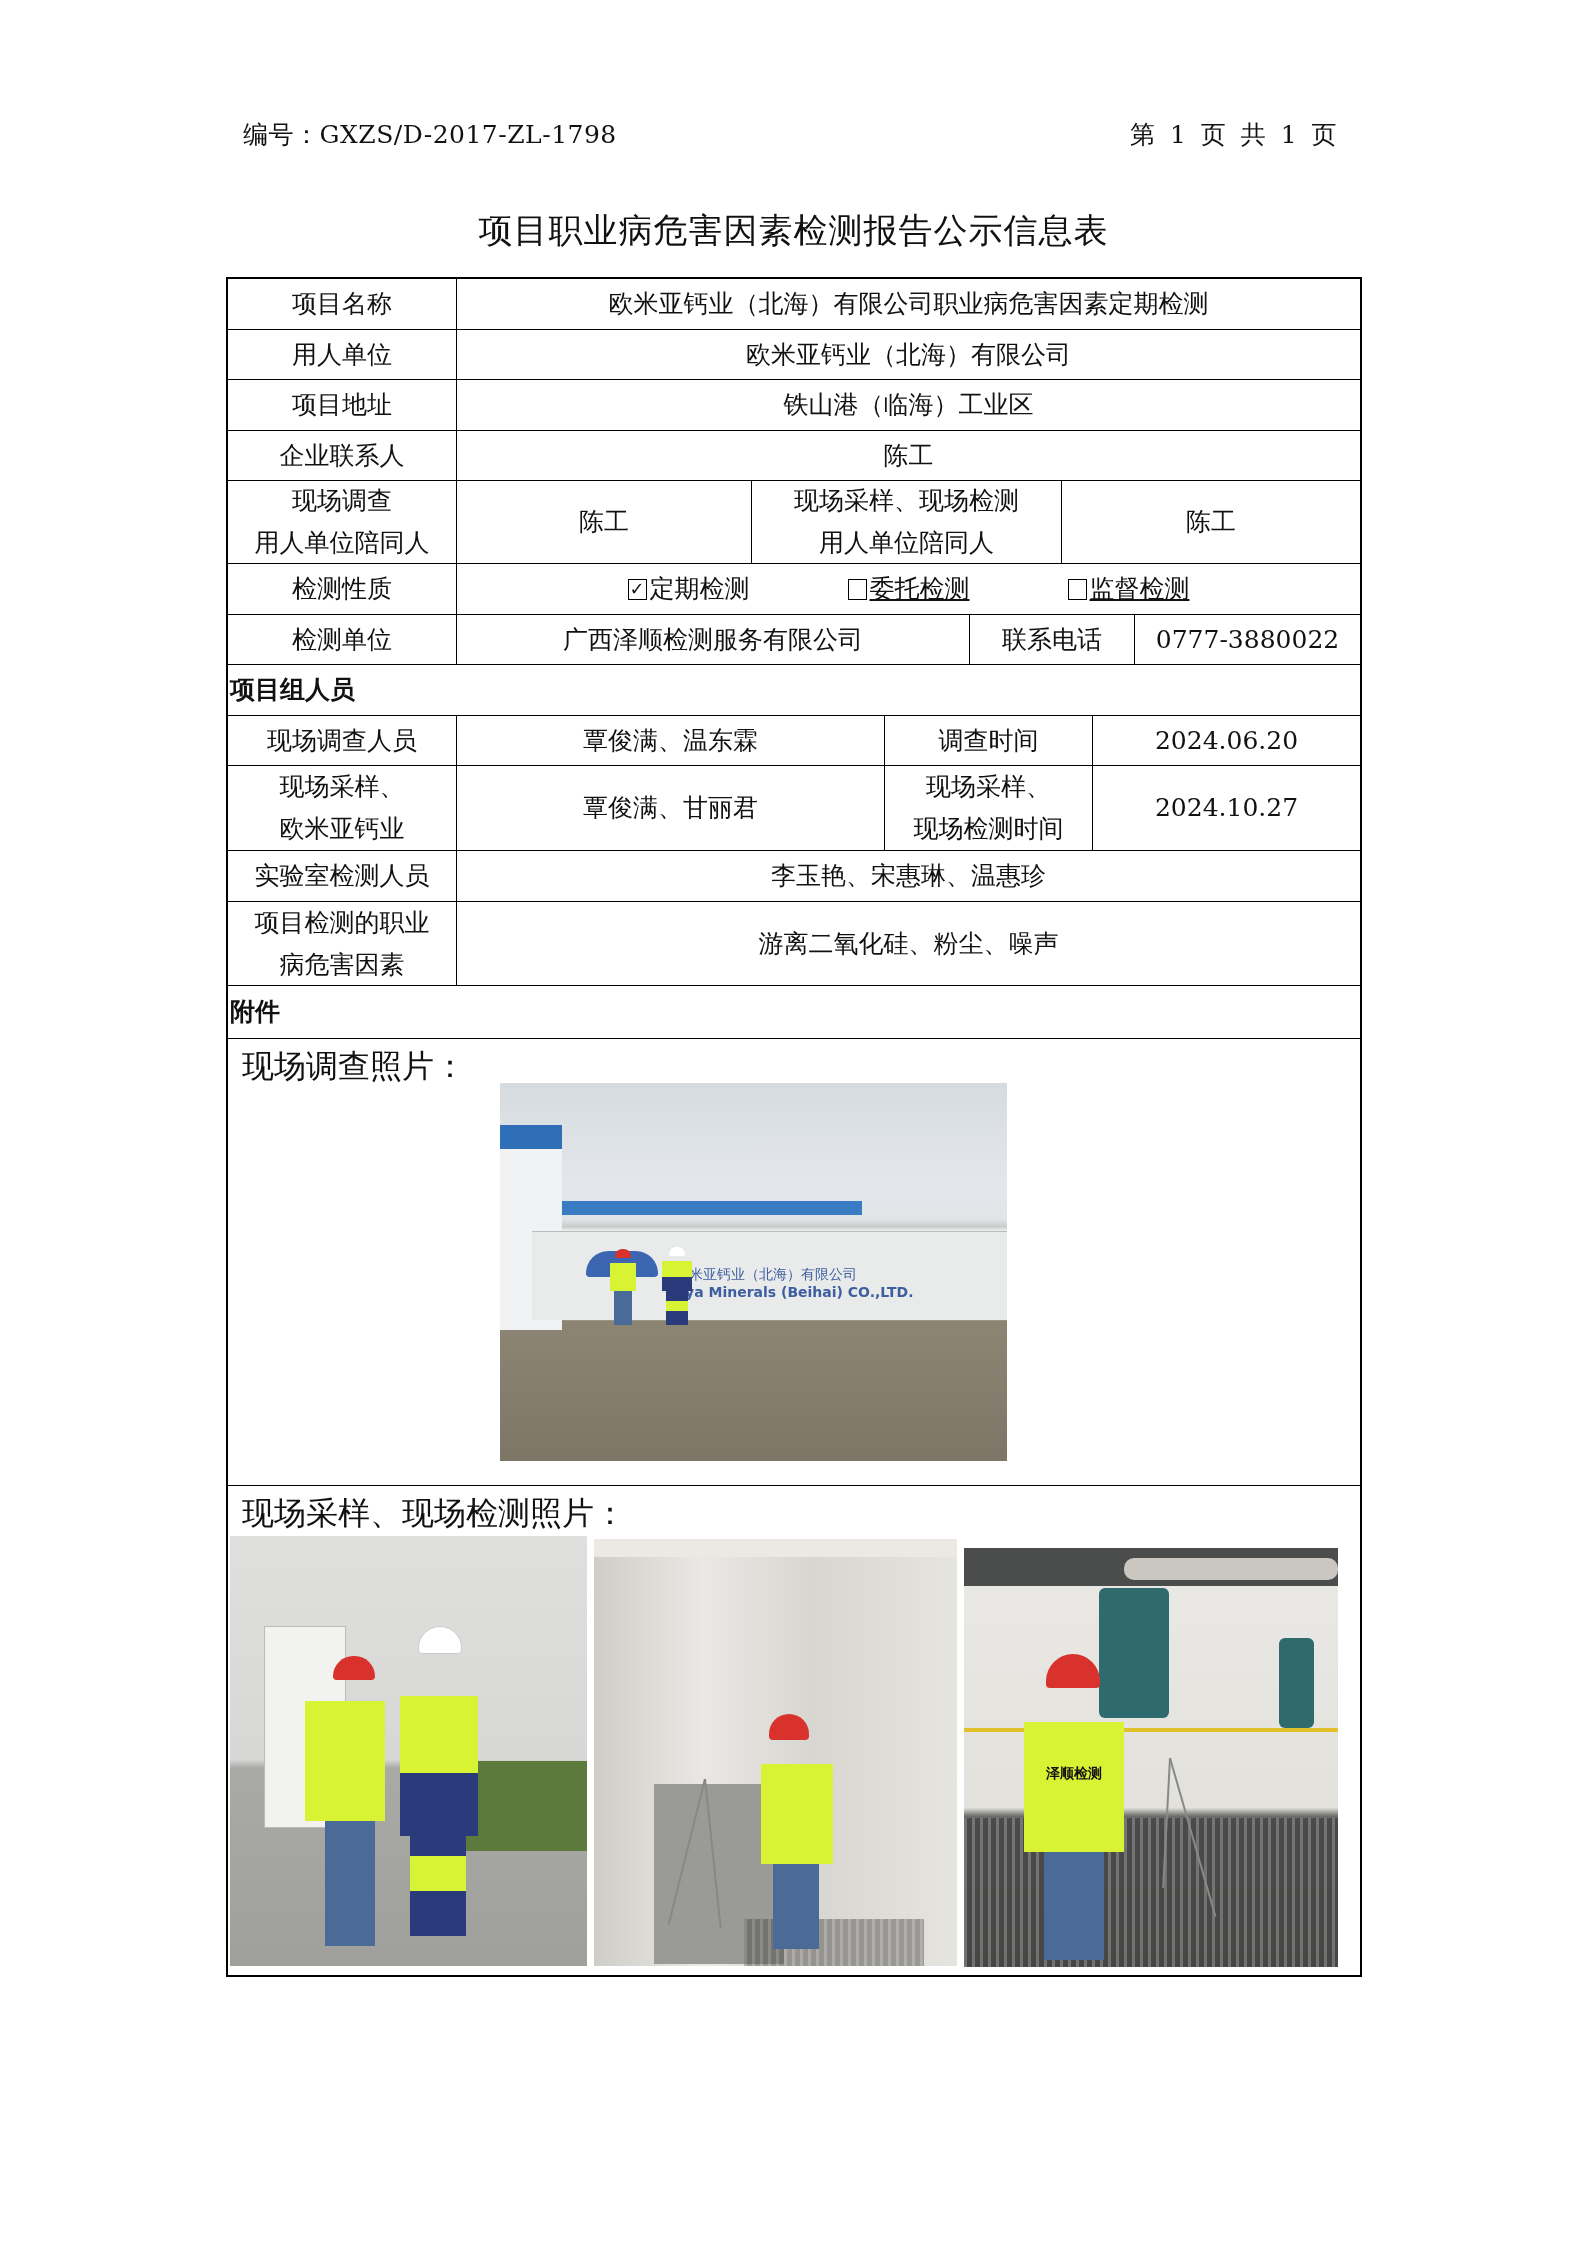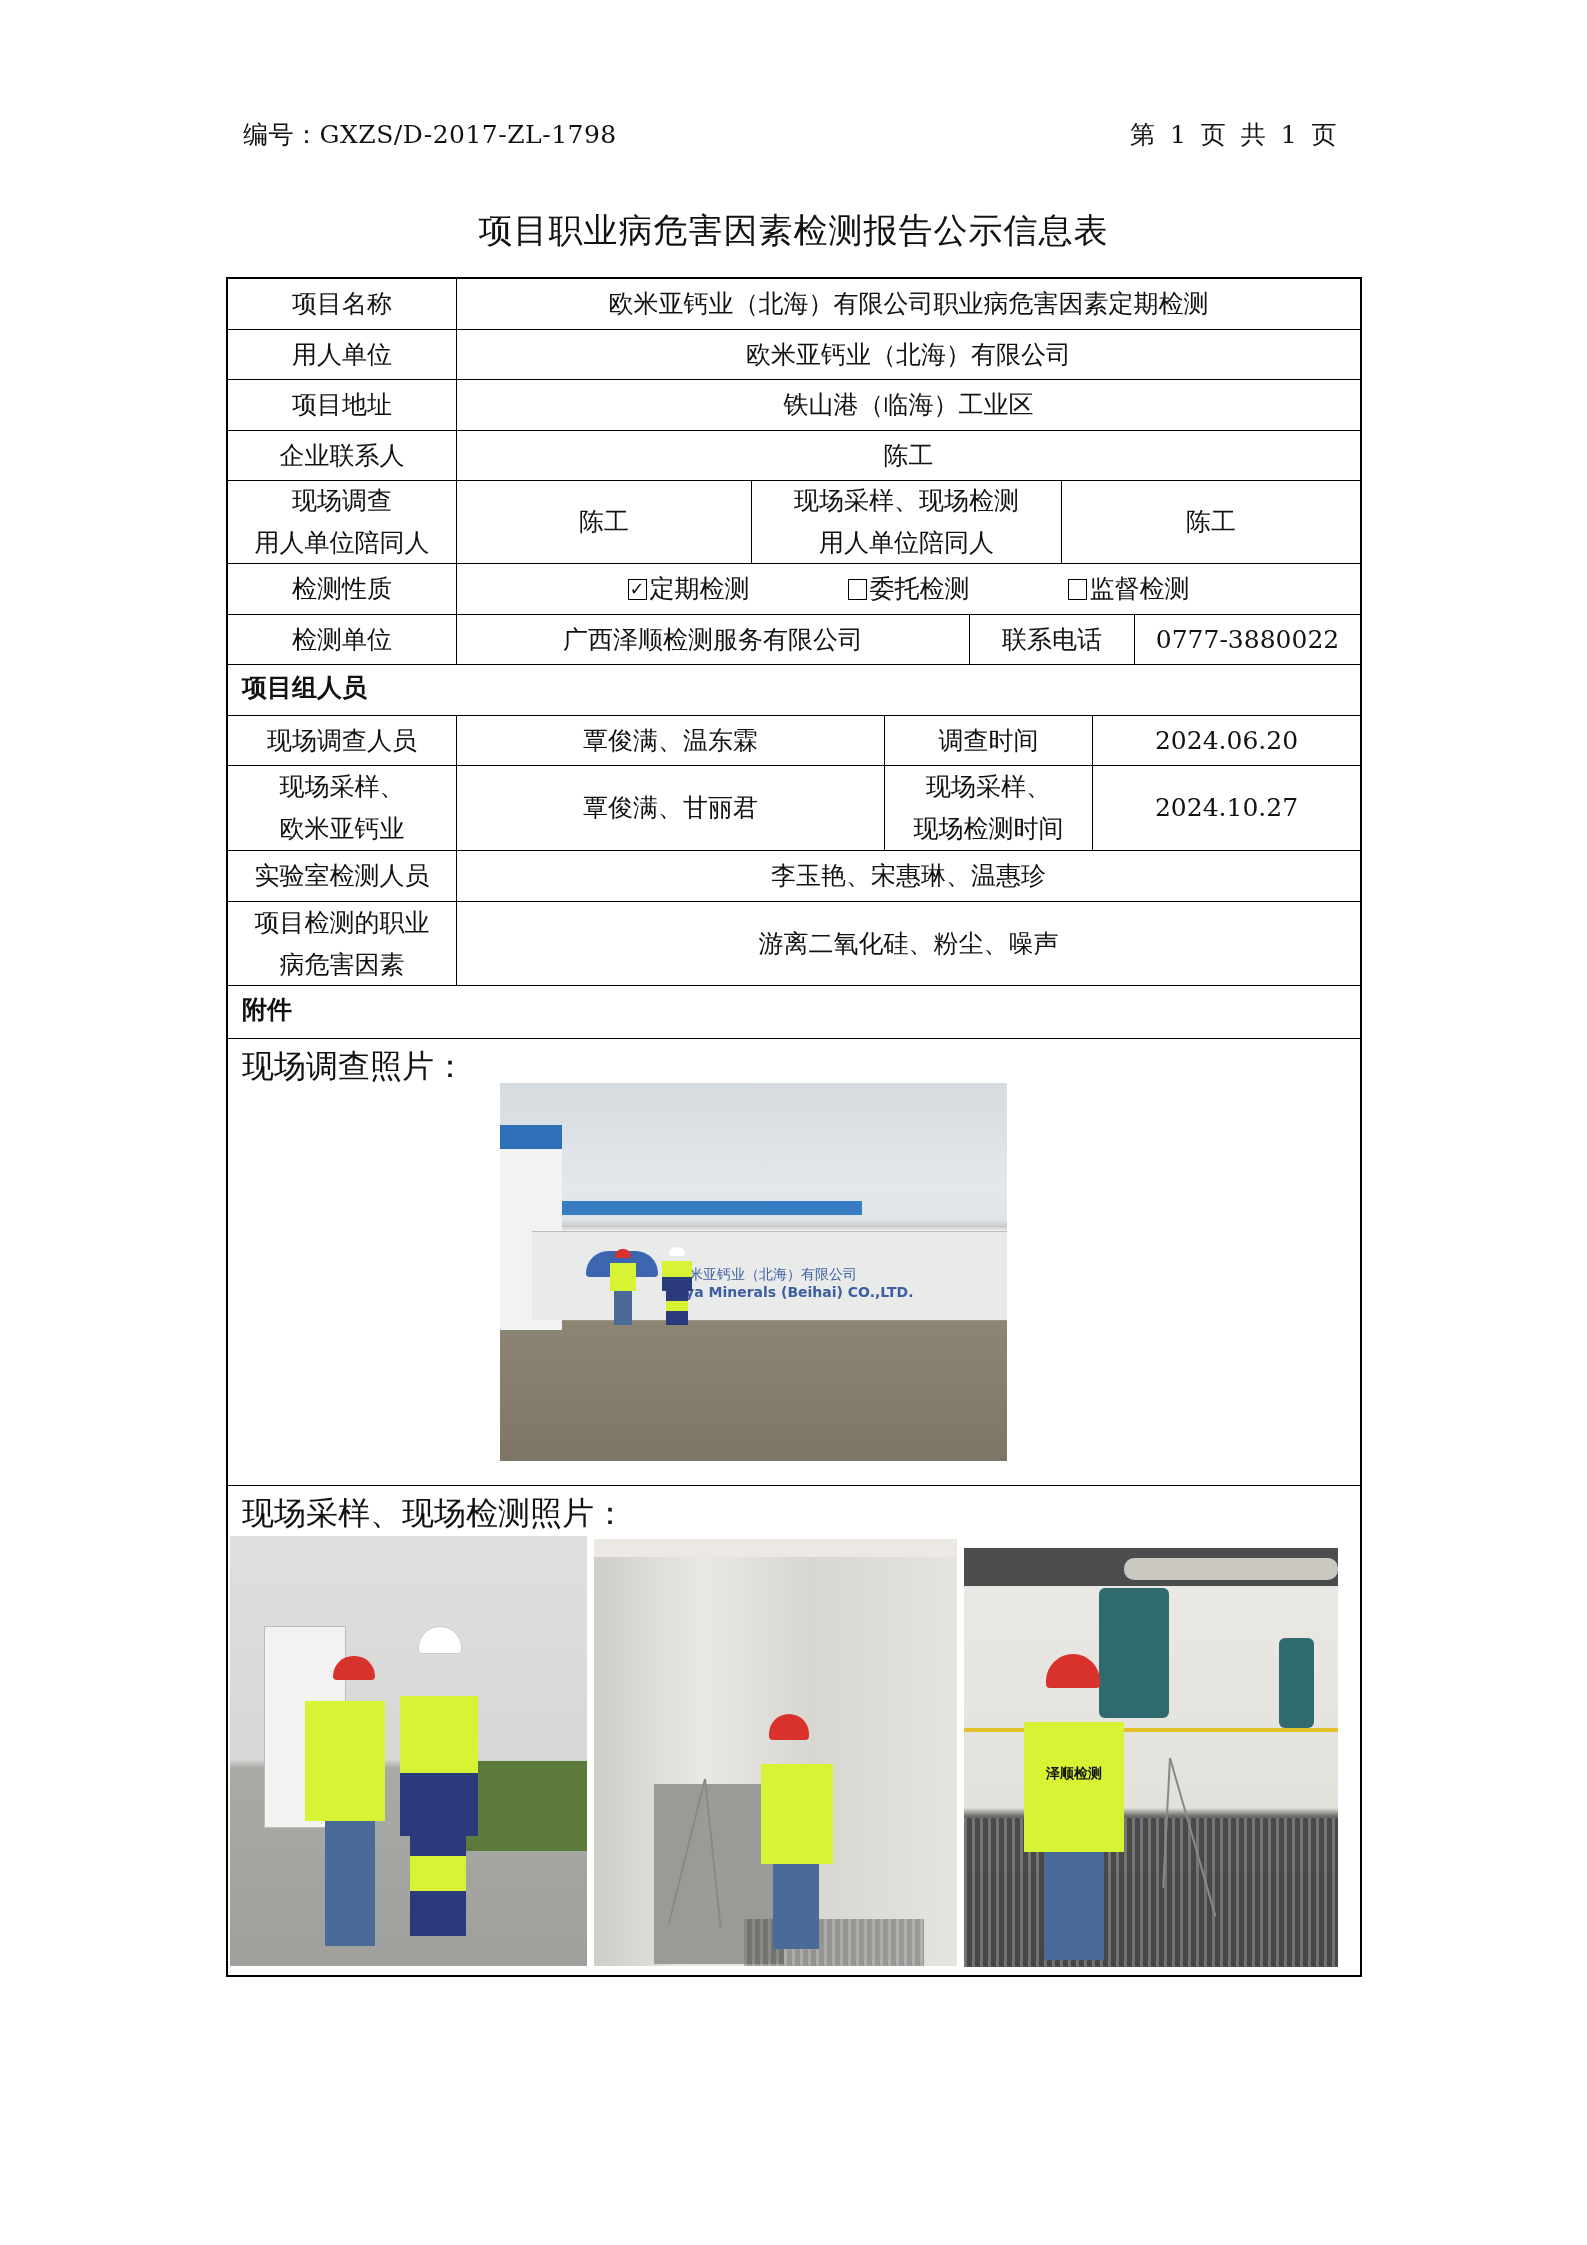--- a/index.html
+++ b/index.html
@@ -11,24 +11,24 @@
   .title { position: absolute; top: 208px; left: 0; width: 1587px; text-align: center;
            font-size: 34px; letter-spacing: 1px; font-family: "DejaVu Sans", "Liberation Sans", sans-serif; }
   .tbl { position: absolute; left: 226px; top: 277px; width: 1136px; border: 2px solid #000; box-sizing: border-box; }
   .row { display: flex; border-bottom: 1.5px solid #000; box-sizing: border-box; }
   .row:last-child { border-bottom: none; }
   .cell { display: flex; align-items: center; justify-content: center; text-align: center;
           border-right: 1.5px solid #000; box-sizing: border-box; font-size: 25px; line-height: 42px; padding: 0 4px; }
   .cell:last-child { border-right: none; }
   .lbl { width: 229px; flex: none; }
   .grow { flex: 1; }
-  .section { font-weight: bold; justify-content: flex-start; padding-left: 14px; font-family: Liberation Mono, monospace; }
+  .section { font-weight: bold; justify-content: flex-start; padding-left: 2px; font-family: Liberation Serif, serif; }
   .check-group { display: flex; width: 100%; justify-content: center; gap: 0; }
   .check-item { display: inline-flex; align-items: center; }
-  .check-item + .check-item { margin-left: 98px; }
+  .check-item + .check-item { margin-left: 98px; text-decoration: underline; }
   .box { display: inline-block; width: 19px; height: 21px; border: 1.5px solid #000; box-sizing: border-box;
          position: relative; margin-right: 3px; font-size: 18px; line-height: 17px; text-align: center; }
   .photo-block { display: block; position: relative; border-right: none; }
   .photo-caption { position: absolute; left: 14px; top: 6px; font-size: 32px; }
   .photo { position: absolute; overflow: hidden; }
   
   .ph-survey { background: linear-gradient(#d6dbe0 0%, #e4e8ec 28%, #e0e4e7 36%, #c9cccd 38%, #ececea 39%, #dcdedd 62%, #8d8574 63%, #7d7666 100%); }
   .ph-survey .bld { position:absolute; left:0; top:42px; width:62px; height:205px; background:linear-gradient(#2f6fb8 0 24px,#f0f2f3 24px); }
   .ph-survey .roof { position:absolute; left:62px; top:118px; width:300px; height:14px; background:#3a7cc4; }
   .ph-survey .wall { position:absolute; left:32px; top:148px; width:475px; height:88px; background:#e9eaea; border-top:1px solid #bbb; }

